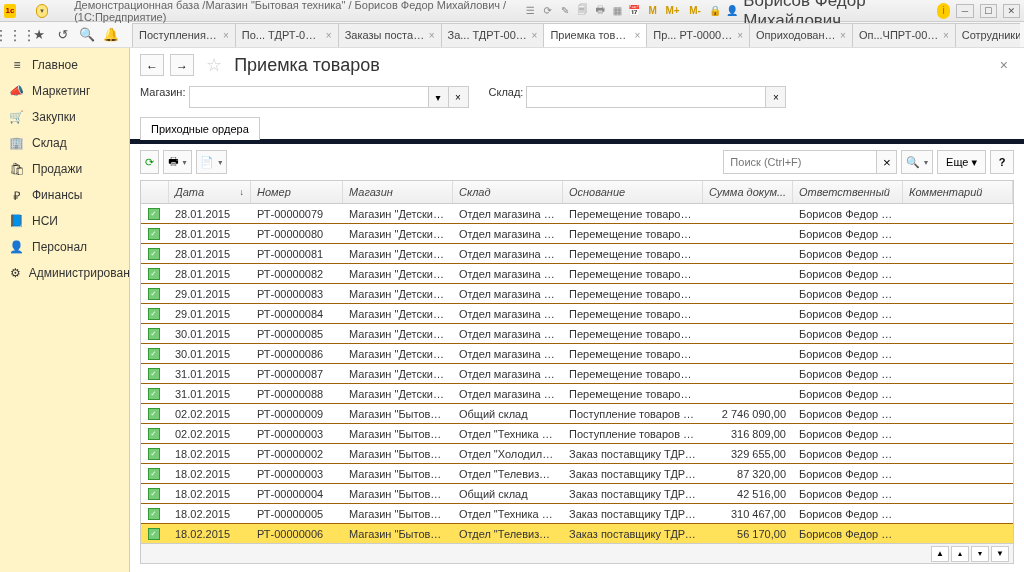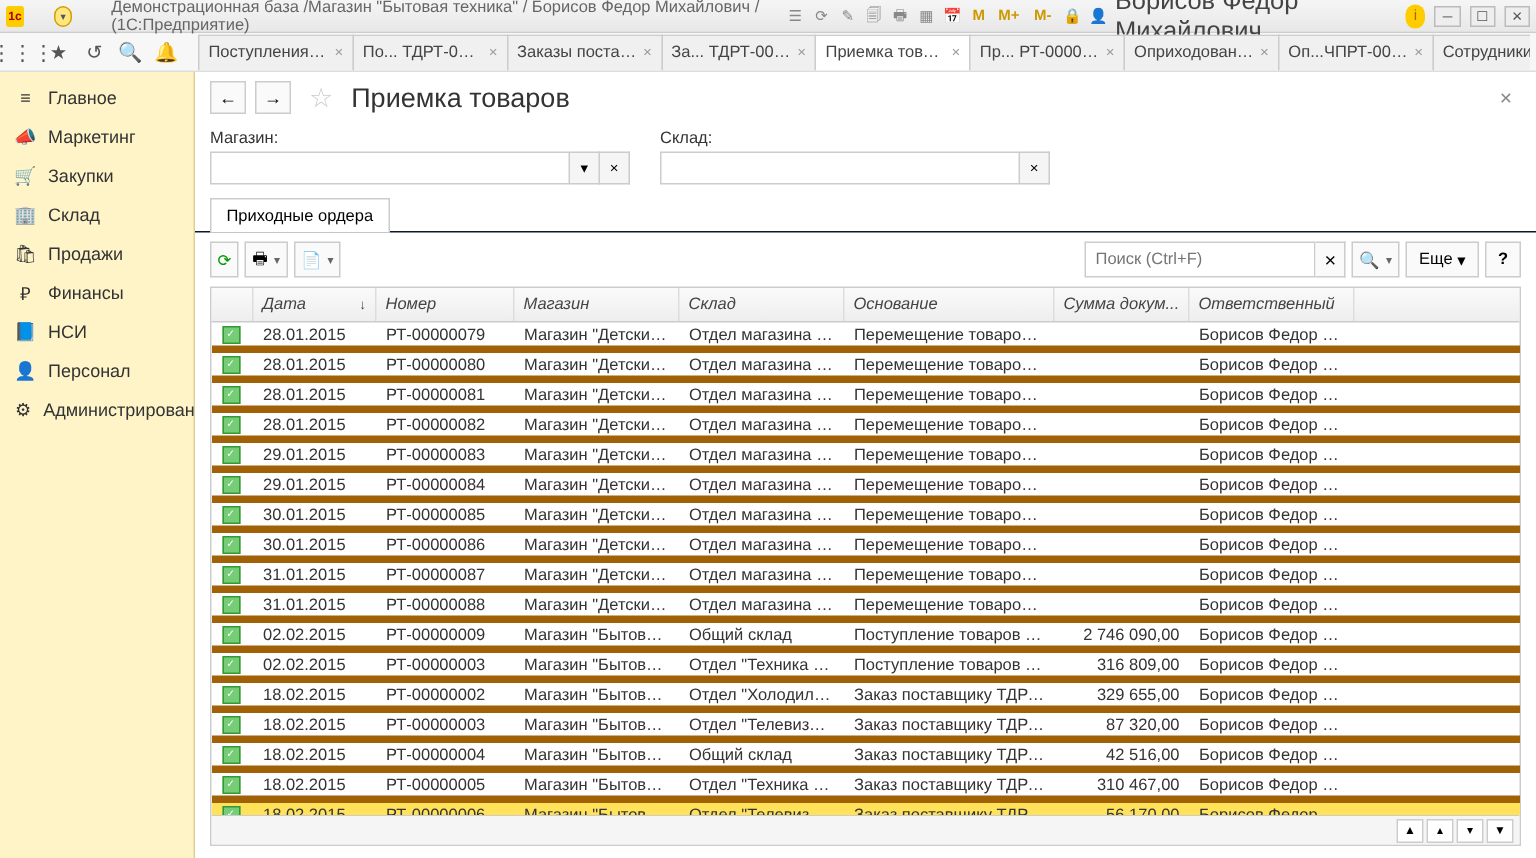--- a/index.html
+++ b/index.html
@@ -24,43 +24,43 @@
 .sidebar { width: 130px; background: #fff4c8; border-right: 1px solid #e0d090; padding-top: 4px; }
 .sidebar .sb-item { display: flex; align-items: center; padding: 6px 10px; font-size: 12px; color: #333; cursor: pointer; gap: 8px; }
 .sidebar .sb-icon { width: 14px; height: 14px; display: flex; align-items: center; justify-content: center; font-size: 12px; }
 .content { flex: 1; display: flex; flex-direction: column; background: #fff; overflow: hidden; position: relative; }
 .content-header { display: flex; align-items: center; padding: 6px 10px; gap: 6px; }
 .nav-btn { width: 24px; height: 22px; border: 1px solid #ccc; background: #fafafa; display: flex; align-items: center; justify-content: center; cursor: pointer; font-size: 12px; }
 .star { font-size: 18px; color: #ccc; margin: 0 6px; }
 .page-title { font-size: 18px; color: #333; }
 .close-x { margin-left: auto; font-size: 14px; color: #888; cursor: pointer; padding: 0 6px; }
 .filter-row { display: flex; padding: 4px 10px 8px; gap: 20px; }
-.filter-group { display: flex; flex-direction: column; gap: 3px; }
+.filter-group { display: flex; flex-direction: row; gap: 3px; }
 .filter-label { font-size: 11px; color: #333; }
 .filter-input-wrap { display: flex; }
 .filter-input { width: 240px; height: 22px; border: 1px solid #ccc; padding: 0 4px; font-size: 11px; }
 .filter-btn { width: 20px; height: 22px; border: 1px solid #ccc; border-left: none; background: #f5f5f5; cursor: pointer; font-size: 10px; }
-.sub-tabs { display: flex; padding: 0 10px; border-bottom: 1px solid #0f172a; }
+.sub-tabs { display: flex; padding: 0 10px; border-bottom: 5px solid #0f172a; }
 .sub-tab { padding: 5px 10px; border: 1px solid #ccc; border-bottom: none; background: #f0f0f0; margin-right: -1px; font-size: 11px; cursor: pointer; }
 .sub-tab.active { background: #fff; position: relative; top: 1px; }
 .action-bar { display: flex; align-items: center; padding: 6px 10px; gap: 4px; }
 .act-btn { height: 24px; border: 1px solid #ccc; background: #fafafa; display: flex; align-items: center; padding: 0 4px; cursor: pointer; font-size: 11px; gap: 2px; }
 .act-btn .drop { font-size: 8px; color: #666; margin-left: 2px; }
 .action-bar .spacer { flex: 1; }
 .search-wrap { display: flex; }
 .search-input { width: 154px; height: 24px; border: 1px solid #ccc; padding: 0 6px; font-size: 11px; color: #999; }
 .search-clear { width: 20px; height: 24px; border: 1px solid #ccc; border-left: none; background: #fafafa; cursor: pointer; }
 .more-btn { height: 24px; border: 1px solid #ccc; background: #fafafa; padding: 0 8px; cursor: pointer; font-size: 11px; display: flex; align-items: center; gap: 3px; }
 .help-btn { width: 24px; height: 24px; border: 1px solid #ccc; background: #fafafa; cursor: pointer; display: flex; align-items: center; justify-content: center; font-weight: bold; }
 .table-wrap { flex: 1; margin: 0 10px; border: 1px solid #ccc; overflow: hidden; display: flex; flex-direction: column; }
 .thead { display: flex; background: linear-gradient(#fafafa,#eee); border-bottom: 1px solid #ccc; }
 .th { padding: 5px 6px; border-right: 1px solid #ddd; font-size: 11px; color: #444; overflow: hidden; white-space: nowrap; text-overflow: ellipsis; display: flex; align-items: center; font-style: italic; }
 .th .sort { margin-left: auto; font-size: 9px; }
 .tbody { flex: 1; overflow-y: auto; }
-.tr { display: flex; border-bottom: 5px solid #a16207; height: 20px; align-items: center; }
+.tr { display: flex; border-bottom: 1px solid #a16207; height: 20px; align-items: center; }
 .tr.selected { background: #ffe15a; }
 .td { padding: 2px 6px; border-right: 1px solid transparent; font-size: 11px; color: #333; overflow: hidden; white-space: nowrap; text-overflow: ellipsis; }
 .td.num { text-align: right; }
 .row-icon { width: 12px; height: 12px; display: inline-block; background: #7c7; border: 1px solid #393; margin-right: 2px; vertical-align: middle; font-size: 7px; text-align: center; line-height: 10px; color: #fff; }
 .c0 { width: 28px; flex-shrink: 0; text-align: center; }
 .c1 { width: 82px; flex-shrink: 0; }
 .c2 { width: 92px; flex-shrink: 0; }
 .c3 { width: 110px; flex-shrink: 0; }
 .c4 { width: 110px; flex-shrink: 0; }
 .c5 { width: 140px; flex-shrink: 0; }
@@ -244,20 +244,21 @@
         <div class="th c1">
             <span>Дата</span>
             <span class="sort">↓</span>
           </div>
         <div class="th c2">Номер</div>
         <div class="th c3">Магазин</div>
         <div class="th c4">Склад</div>
         <div class="th c5">Основание</div>
         <div class="th c6">Сумма докум...</div>
         <div class="th c7">Ответственный</div>
+        <div class="th c8">Комментарий</div>
       </div>
       <div class="tbody" id="tbody">
           <div class="tr">
             <div class="td c0"><span class="row-icon">✓</span></div>
             <div class="td c1">28.01.2015</div>
             <div class="td c2">РТ-00000079</div>
             <div class="td c3">Магазин "Детские ...</div>
             <div class="td c4">Отдел магазина "...</div>
             <div class="td c5">Перемещение товаров ТД...</div>
             <div class="td c6 num"></div>

